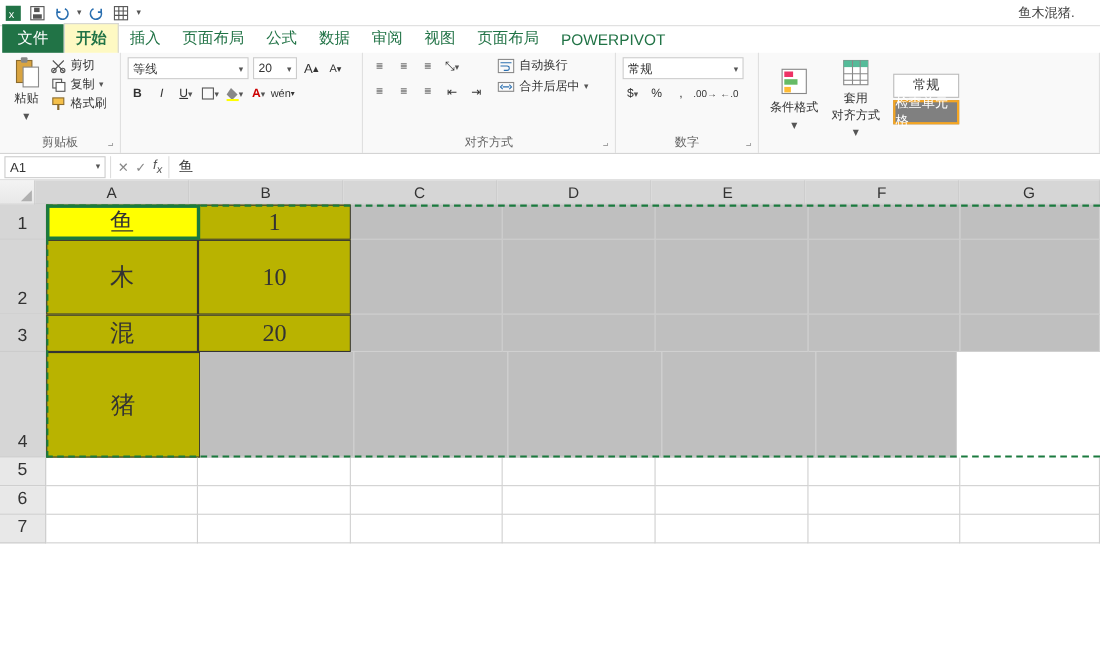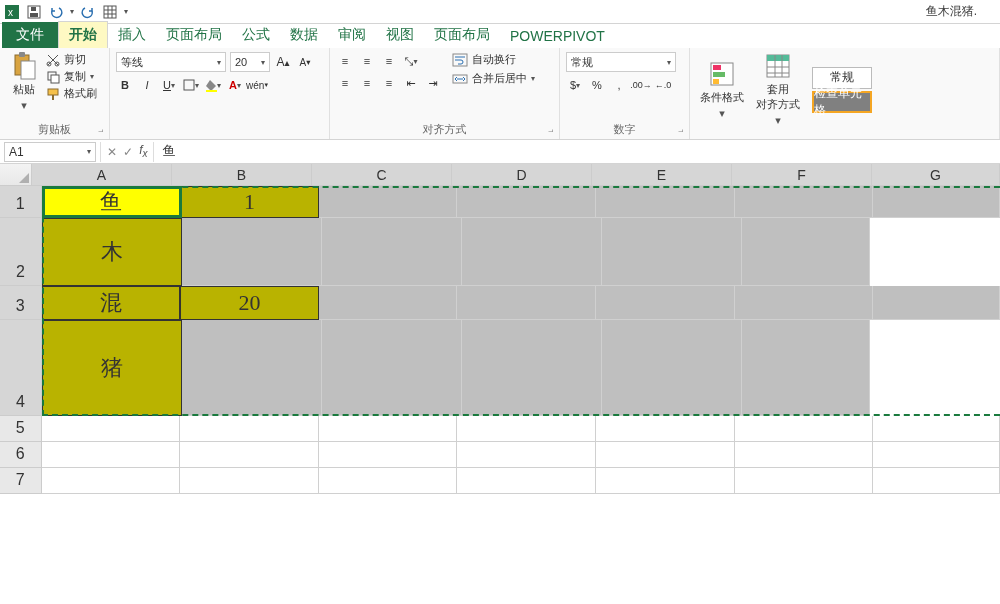--- a/index.html
+++ b/index.html
@@ -349,20 +349,21 @@
         <div class="cell fill-olive data-border" style="width: 140px; height: 32px; font-family: SimSun, serif;">1</div>
         <div class="cell sel-gray" style="width: 140px; height: 32px;"></div>
         <div class="cell sel-gray" style="width: 140px; height: 32px;"></div>
         <div class="cell sel-gray" style="width: 140px; height: 32px;"></div>
         <div class="cell sel-gray" style="width: 140px; height: 32px;"></div>
         <div class="cell sel-gray" style="width: 128px; height: 32px;"></div>
       </div>
       <div class="rowline">
         <div class="rowhead sel" style="height: 68px;">2</div>
         <div class="cell fill-olive data-border" style="width: 140px; height: 68px; font-family: SimSun, serif;">木</div>
+        <div class="cell fill-olive data-border" style="width: 140px; height: 68px; font-family: SimSun, serif;">10</div>
         <div class="cell sel-gray" style="width: 140px; height: 68px;"></div>
         <div class="cell sel-gray" style="width: 140px; height: 68px;"></div>
         <div class="cell sel-gray" style="width: 140px; height: 68px;"></div>
         <div class="cell sel-gray" style="width: 140px; height: 68px;"></div>
         <div class="cell sel-gray" style="width: 128px; height: 68px;"></div>
       </div>
       <div class="rowline">
         <div class="rowhead sel" style="height: 34px;">3</div>
         <div class="cell fill-olive data-border" style="width: 140px; height: 34px; font-family: SimSun, serif;">混</div>
         <div class="cell fill-olive data-border" style="width: 140px; height: 34px; font-family: SimSun, serif;">20</div>

